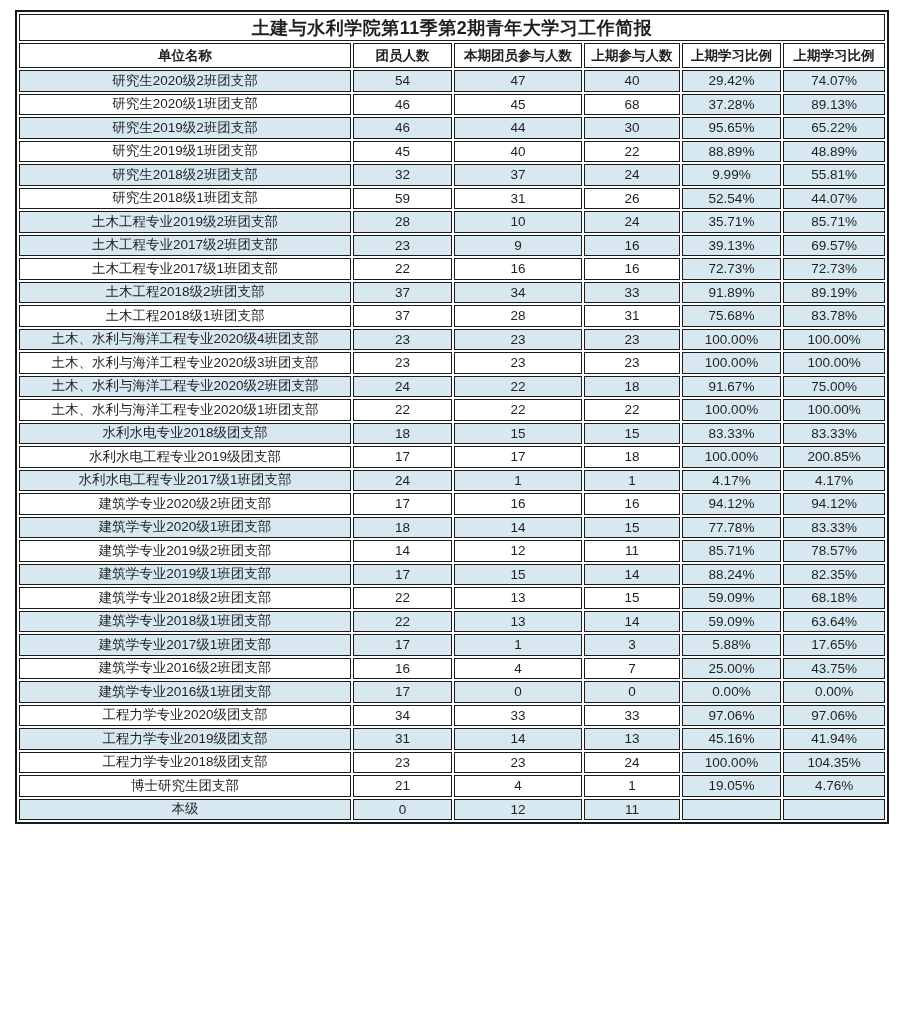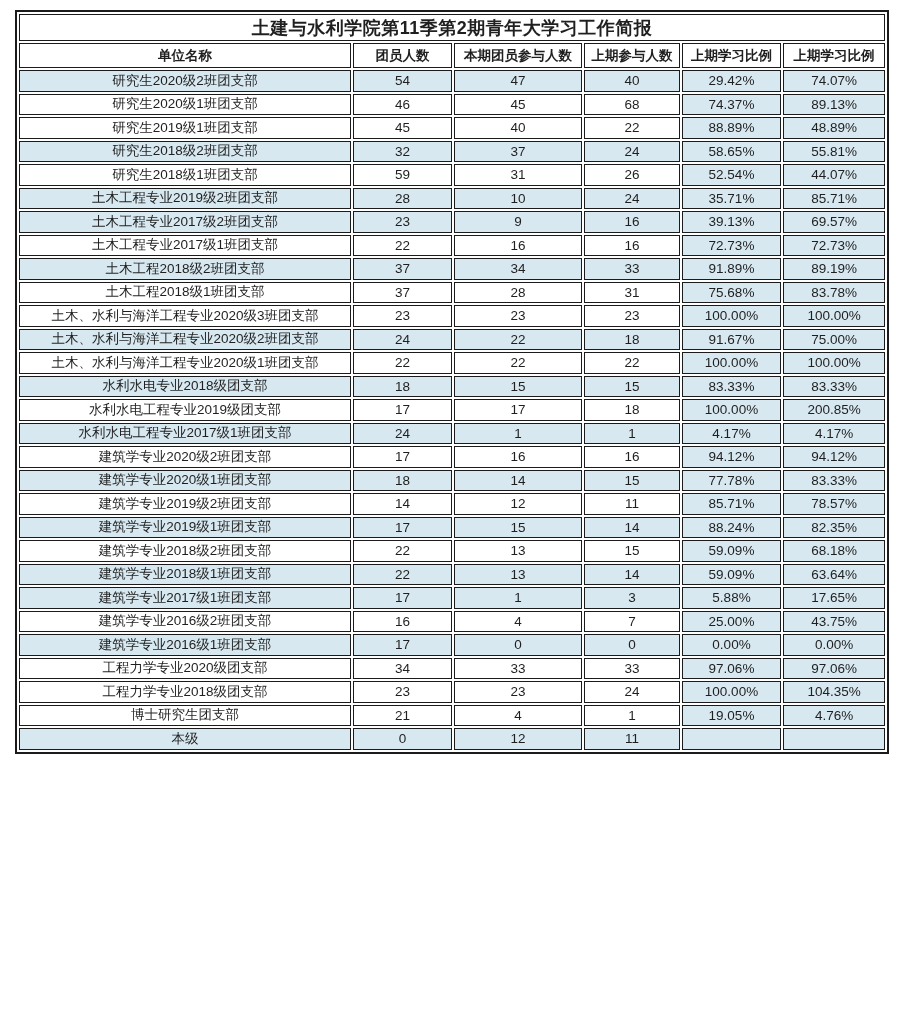--- a/index.html
+++ b/index.html
@@ -96,37 +96,45 @@
           <td>47</td>
           <td>40</td>
           <td class="pct">29.42%</td>
           <td class="pct">74.07%</td>
         </tr>
         <tr class="data-row">
           <td>研究生2020级1班团支部</td>
           <td>46</td>
           <td>45</td>
           <td>68</td>
-          <td class="pct">74.37%</td>
+          <td class="pct">37.28%</td>
           <td class="pct">89.13%</td>
+        </tr>
+        <tr class="data-row alt">
+          <td>研究生2019级2班团支部</td>
+          <td>46</td>
+          <td>44</td>
+          <td>30</td>
+          <td class="pct">95.65%</td>
+          <td class="pct">65.22%</td>
         </tr>
         <tr class="data-row">
           <td>研究生2019级1班团支部</td>
           <td>45</td>
           <td>40</td>
           <td>22</td>
           <td class="pct">88.89%</td>
           <td class="pct">48.89%</td>
         </tr>
         <tr class="data-row alt">
           <td>研究生2018级2班团支部</td>
           <td>32</td>
           <td>37</td>
           <td>24</td>
-          <td class="pct">58.65%</td>
+          <td class="pct">9.99%</td>
           <td class="pct">55.81%</td>
         </tr>
         <tr class="data-row">
           <td>研究生2018级1班团支部</td>
           <td>59</td>
           <td>31</td>
           <td>26</td>
           <td class="pct">52.54%</td>
           <td class="pct">44.07%</td>
         </tr>
@@ -163,20 +171,28 @@
           <td class="pct">89.19%</td>
         </tr>
         <tr class="data-row">
           <td>土木工程2018级1班团支部</td>
           <td>37</td>
           <td>28</td>
           <td>31</td>
           <td class="pct">75.68%</td>
           <td class="pct">83.78%</td>
         </tr>
+        <tr class="data-row alt">
+          <td>土木、水利与海洋工程专业2020级4班团支部</td>
+          <td>23</td>
+          <td>23</td>
+          <td>23</td>
+          <td class="pct">100.00%</td>
+          <td class="pct">100.00%</td>
+        </tr>
         <tr class="data-row">
           <td>土木、水利与海洋工程专业2020级3班团支部</td>
           <td>23</td>
           <td>23</td>
           <td>23</td>
           <td class="pct">100.00%</td>
           <td class="pct">100.00%</td>
         </tr>
         <tr class="data-row alt">
           <td>土木、水利与海洋工程专业2020级2班团支部</td>
@@ -291,20 +307,28 @@
           <td class="pct">0.00%</td>
         </tr>
         <tr class="data-row">
           <td>工程力学专业2020级团支部</td>
           <td>34</td>
           <td>33</td>
           <td>33</td>
           <td class="pct">97.06%</td>
           <td class="pct">97.06%</td>
         </tr>
+        <tr class="data-row alt">
+          <td>工程力学专业2019级团支部</td>
+          <td>31</td>
+          <td>14</td>
+          <td>13</td>
+          <td class="pct">45.16%</td>
+          <td class="pct">41.94%</td>
+        </tr>
         <tr class="data-row">
           <td>工程力学专业2018级团支部</td>
           <td>23</td>
           <td>23</td>
           <td>24</td>
           <td class="pct">100.00%</td>
           <td class="pct">104.35%</td>
         </tr>
         <tr class="data-row">
           <td>博士研究生团支部</td>

